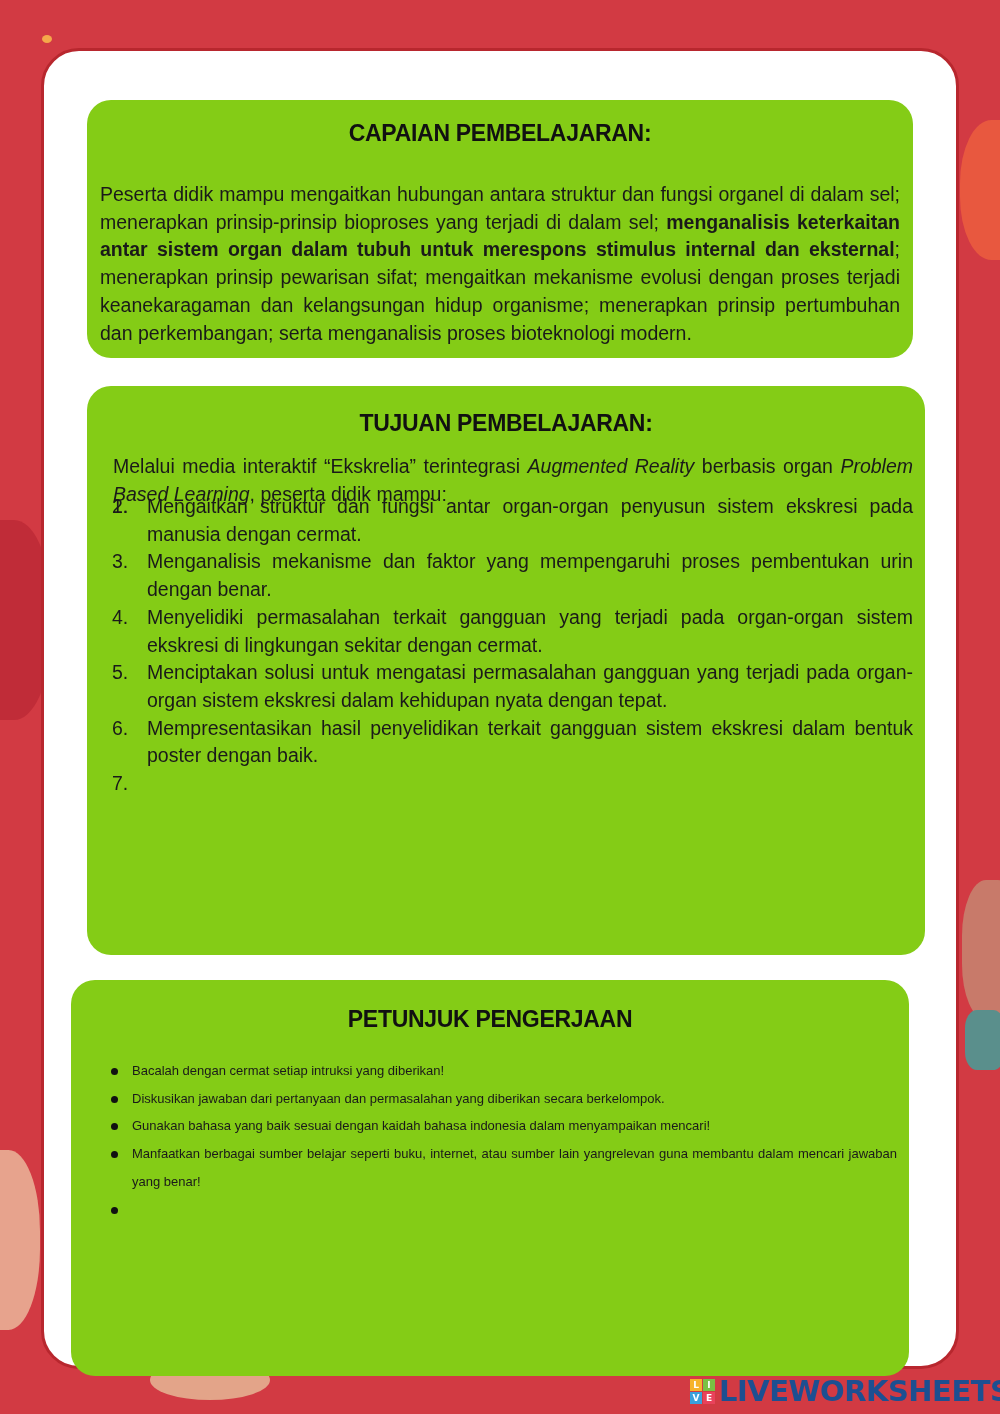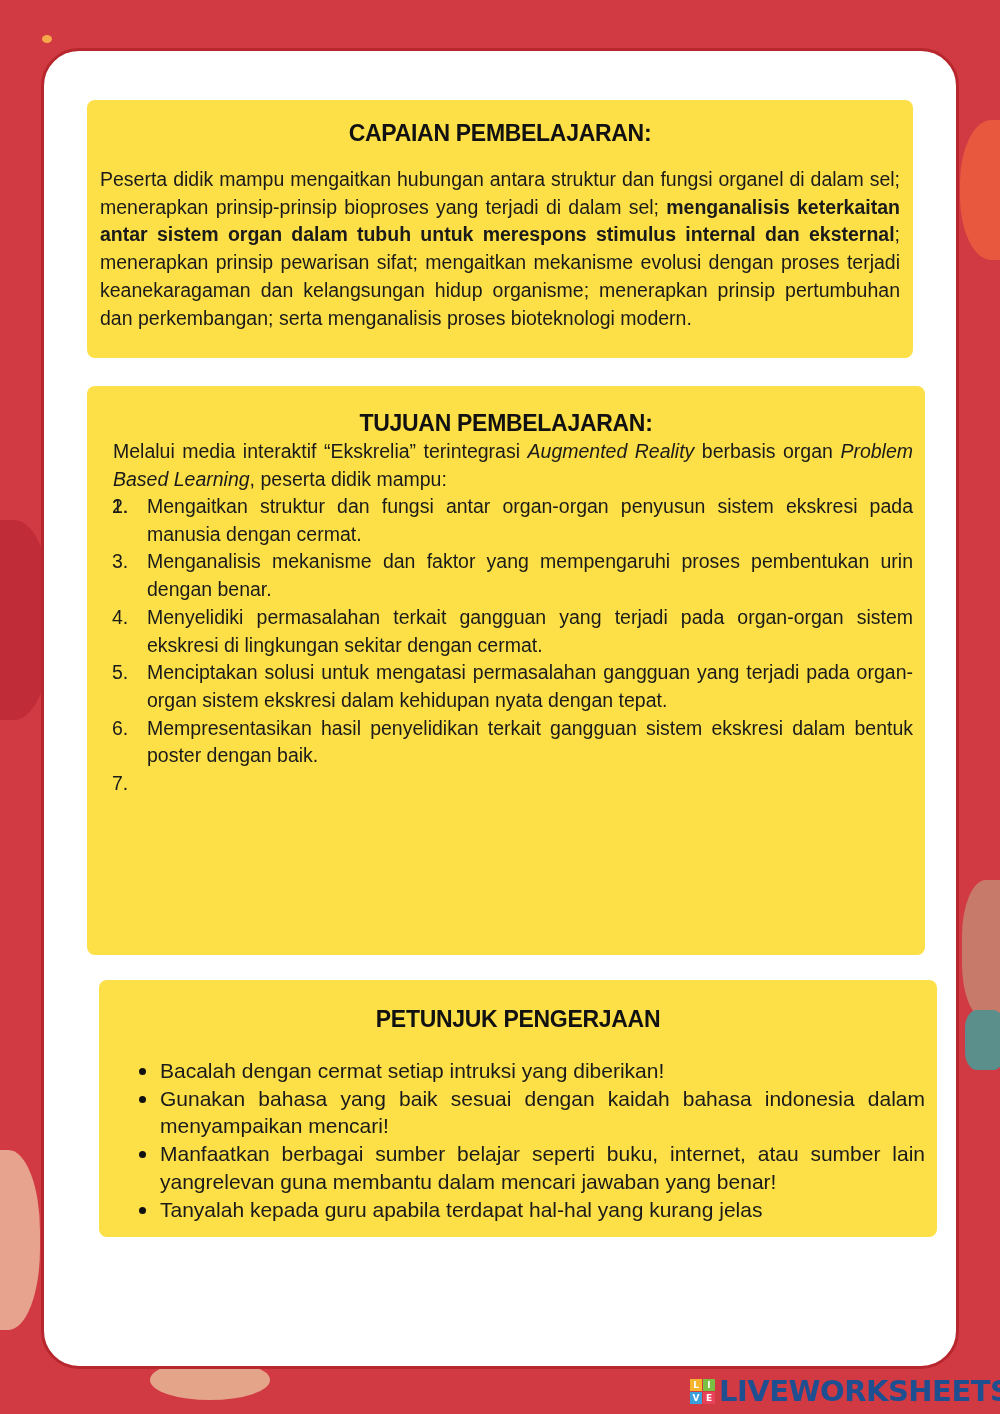--- a/index.html
+++ b/index.html
@@ -14,56 +14,57 @@
   .card {
     position: absolute;
     left: 41px; top: 48px;
     width: 918px; height: 1321px;
     background: #fff;
     border: 3px solid #b8272e;
     border-radius: 38px;
   }
   .box {
     position: absolute;
-    background: #fde047;
-    border-radius: 8px;
+    background: #84cc16;
+    border-radius: 24px;
   }
   .box-title {
     position: absolute;
     left: 0; right: 0;
     text-align: center;
     font-weight: bold;
     font-size: 23px;
     letter-spacing: -0.3px;
     color: #111;
   }
   .para {
     position: absolute;
     font-size: 19.5px;
     line-height: 27.7px;
     text-align: justify;
     color: #1a1a1a;
+    margin-top: 15px;
   }
   .para b { font-weight: bold; }
   .para i { font-style: italic; }
   .olist { position: absolute; list-style: none; }
   .olist li {
     position: relative;
     padding-left: 17px;
     font-size: 19.5px;
     line-height: 27.7px;
     text-align: justify;
     color: #1a1a1a;
   }
   .olist li .num { position: absolute; left: -18px; top: 0; }
   .ulist { position: absolute; list-style: none; }
   .ulist li {
     position: relative;
     padding-left: 0;
-    font-size: 21px;
+    font-size: 13px;
     line-height: 27.7px;
     text-align: justify;
     color: #1a1a1a;
   }
   .ulist li .dot {
     position: absolute; left: -21px; top: 11px;
     width: 7px; height: 7px; border-radius: 50%; background: #111;
   }
   .lw-logo {
     position: absolute; left: 690px; top: 1374px;
@@ -111,27 +112,28 @@
     <li><span class="num">1.</span></li>
     <li><span class="num">2.</span><span>Mengaitkan struktur dan fungsi antar organ-organ penyusun sistem ekskresi pada manusia dengan cermat.</span></li>
     <li><span class="num">3.</span><span>Menganalisis mekanisme dan faktor yang mempengaruhi proses pembentukan urin dengan benar.</span></li>
     <li><span class="num">4.</span><span>Menyelidiki permasalahan terkait gangguan yang terjadi pada organ-organ sistem ekskresi di lingkungan sekitar dengan cermat.</span></li>
     <li><span class="num">5.</span><span>Menciptakan solusi untuk mengatasi permasalahan gangguan yang terjadi pada organ-organ sistem ekskresi dalam kehidupan nyata dengan tepat.</span></li>
     <li><span class="num">6.</span><span>Mempresentasikan hasil penyelidikan terkait gangguan sistem ekskresi dalam bentuk poster dengan baik.</span></li>
     <li><span class="num">7.</span></li>
   </ol>
 </div>
 
-<div class="box" style="left:99px;top:980px;width:838px;height:257px;">
+<div class="box" style="left:71px;top:980px;width:838px;height:396px;">
   <div class="box-title" style="top:26px;">PETUNJUK PENGERJAAN</div>
   <ul class="ulist" style="left:61px;top:77px;width:765px;">
     <li><span class="dot"></span><span>Bacalah dengan cermat setiap intruksi yang diberikan!</span></li>
+    <li><span class="dot"></span><span>Diskusikan jawaban dari pertanyaan dan permasalahan yang diberikan secara berkelompok.</span></li>
     <li><span class="dot"></span><span>Gunakan bahasa yang baik sesuai dengan kaidah bahasa indonesia dalam menyampaikan mencari!</span></li>
     <li><span class="dot"></span><span>Manfaatkan berbagai sumber belajar seperti buku, internet, atau sumber lain yangrelevan guna membantu dalam mencari jawaban yang benar!</span></li>
-    <li><span class="dot"></span><span>Tanyalah kepada guru apabila terdapat hal-hal yang kurang jelas</span></li>
+    <li><span class="dot"></span></li>
   </ul>
 </div>
 
 <div class="lw-logo">
   <div class="lw-grid">
     <span style="background:#f6b32b;">L</span>
     <span style="background:#7ac143;">I</span>
     <span style="background:#3aa0dc;">V</span>
     <span style="background:#e9425b;">E</span>
   </div>

